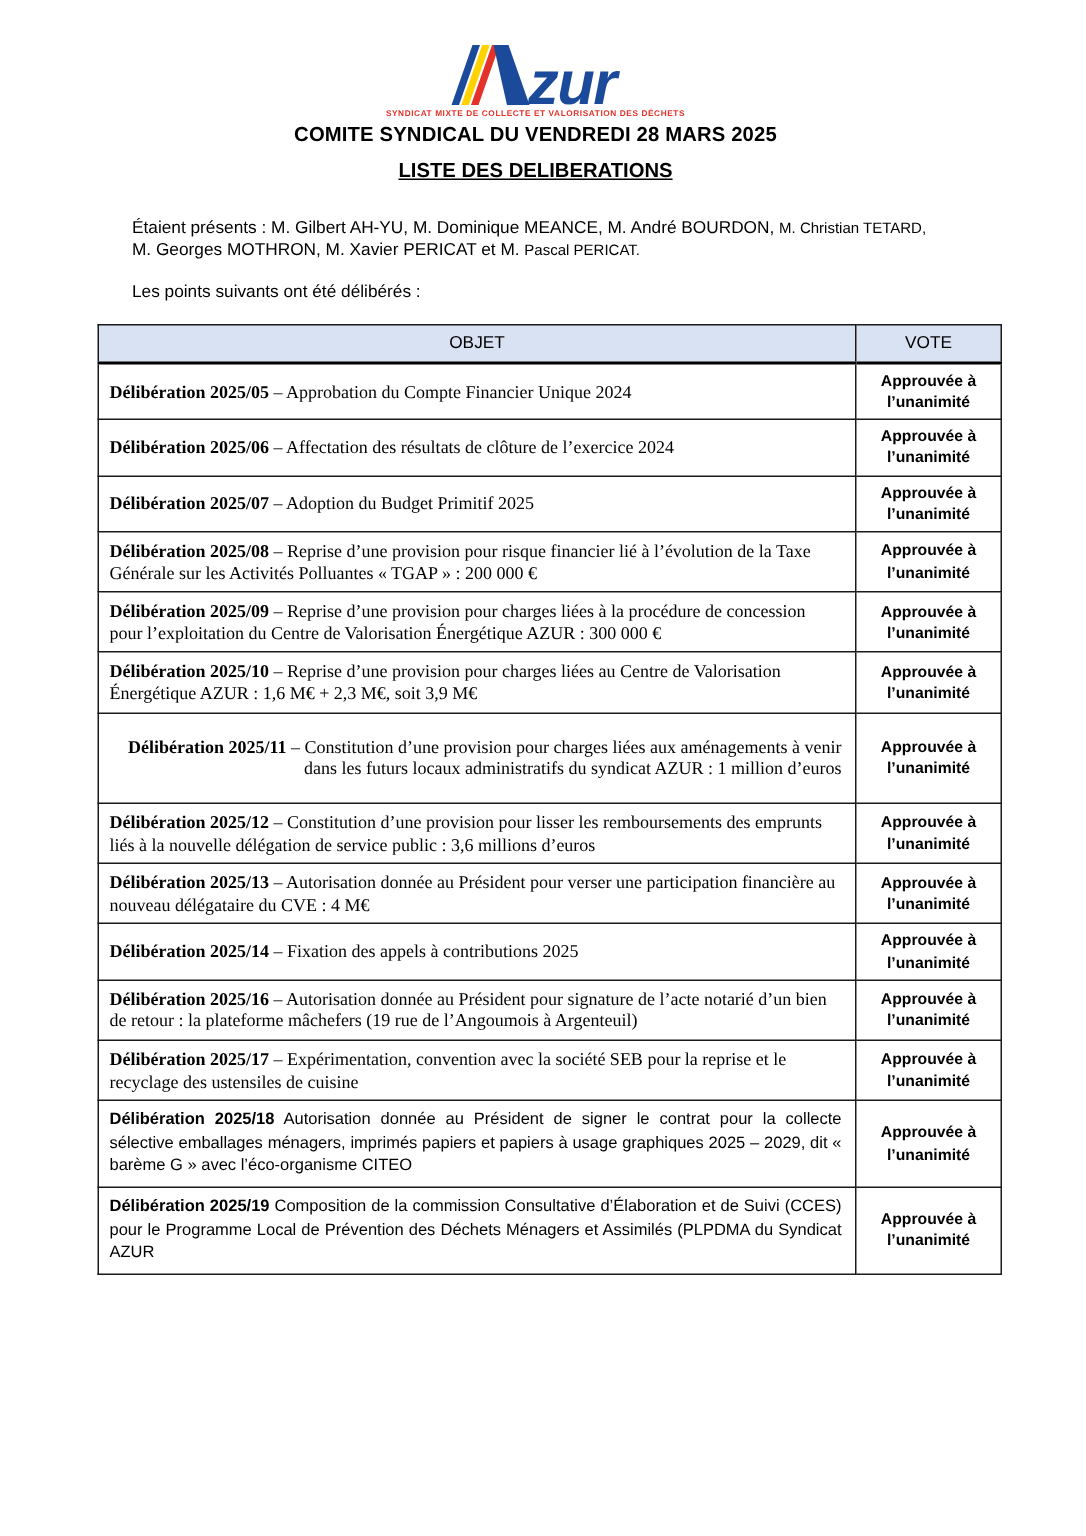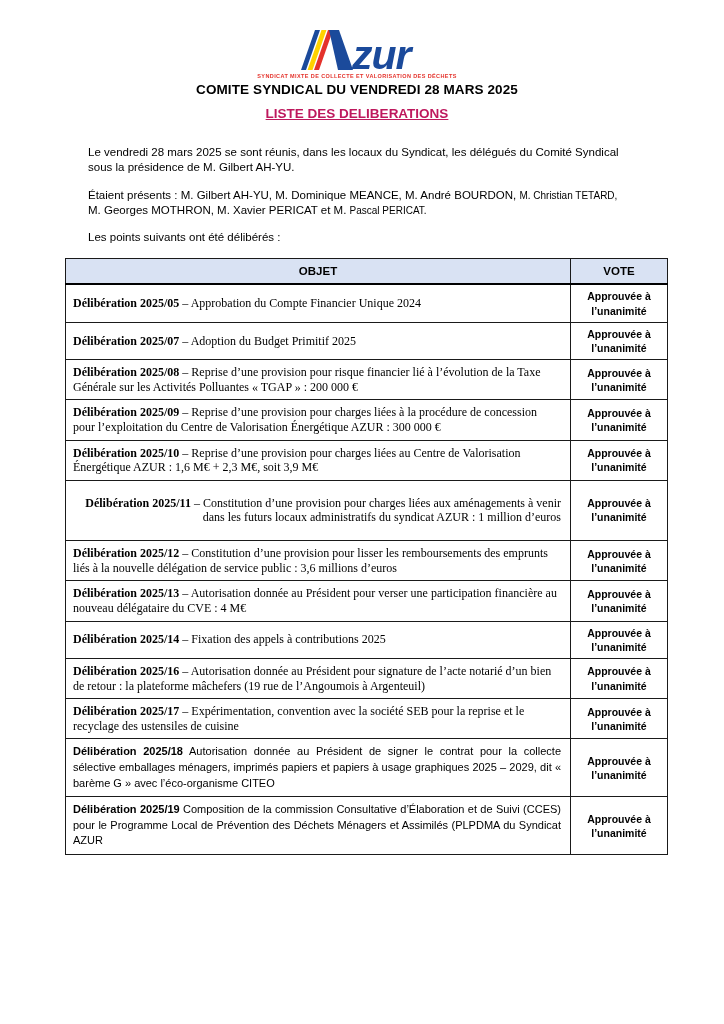--- a/index.html
+++ b/index.html
@@ -30,21 +30,21 @@
   .doc-title {
     text-align: center;
     font-weight: bold;
     font-size: 13.5px;
     letter-spacing: 0.1px;
   }
   .doc-subtitle {
     text-align: center;
     font-weight: bold;
     font-size: 13.5px;
-    color: #be185d;
+    color: #000000;
     text-decoration: underline;
     margin-top: 9px;
   }
 
   
   .intro { margin: 24px 28px 0 23px; }
   .intro p {
     font-size: 11.5px;
     line-height: 1.33;
     margin-bottom: 12px;
@@ -60,21 +60,21 @@
     table-layout: fixed;
     width: 602px;
     margin-top: 13px;
   }
   col.c-objet { width: 505px; }
   col.c-vote  { width: 97px;  }
   table.delib th, table.delib td { border: 1px solid #1a1a1a; }
   table.delib thead th {
     background: #d9e2f3;
     font-size: 11.5px;
-    font-weight: bold;
+    font-weight: normal;
     text-align: center;
     padding: 6px 4px;
     border-bottom: 2.5px solid #000;
     margin-top: 38px;
   }
   td.objet {
     font-family: "Liberation Serif", serif;
     font-size: 12px;
     line-height: 1.22;
     padding: 5px 9px 5px 7px;
@@ -113,21 +113,20 @@
         <text x="61" y="43" font-family="Liberation Sans, sans-serif" font-size="41" font-weight="bold" font-style="italic" fill="#1b4a9b" letter-spacing="-1">zur</text>
       </svg>
       <div class="logo-tagline">SYNDICAT MIXTE DE COLLECTE ET VALORISATION DES DÉCHETS</div>
     </div>
   </div>
 
   <div class="doc-title">COMITE SYNDICAL DU VENDREDI 28 MARS 2025</div>
   <div class="doc-subtitle">LISTE DES DELIBERATIONS</div>
 
   <div class="intro">
-    <p>Le vendredi 28 mars 2025 se sont réunis, dans les locaux du Syndicat, les délégués du Comité Syndical sous la présidence de M. Gilbert AH-YU.</p>
     <p><span>Étaient présents : M. Gilbert AH-YU, M. Dominique MEANCE, M. André BOURDON, </span><span class="small-name">M. Christian TETARD,</span><span> M. Georges MOTHRON, M. Xavier PERICAT et M. </span><span class="small-name">Pascal PERICAT.</span></p>
     <p>Les points suivants ont été délibérés :</p>
   </div>
 
   <table class="delib">
     <colgroup>
         <col class="c-objet">
         <col class="c-vote">
       </colgroup>
     <thead>
@@ -135,20 +134,24 @@
         <th>OBJET</th>
         <th>VOTE</th>
       </tr>
     </thead>
     <tbody>
       <tr>
         <td class="objet"><b>Délibération 2025/05</b><span> – </span><span>Approbation du Compte Financier Unique 2024</span></td>
         <td class="vote">Approuvée à l’unanimité</td>
       </tr>
       <tr>
+        <td class="objet"><b>Délibération 2025/06</b><span> – </span><span>Affectation des résultats de clôture de l’exercice 2024</span></td>
+        <td class="vote">Approuvée à l’unanimité</td>
+      </tr>
+      <tr>
         <td class="objet"><b>Délibération 2025/07</b><span> – </span><span>Adoption du Budget Primitif 2025</span></td>
         <td class="vote">Approuvée à l’unanimité</td>
       </tr>
       <tr>
         <td class="objet"><b>Délibération 2025/08</b><span> – </span><span>Reprise d’une provision pour risque financier lié à l’évolution de la Taxe Générale sur les Activités Polluantes « TGAP » : 200 000 €</span></td>
         <td class="vote">Approuvée à l’unanimité</td>
       </tr>
       <tr>
         <td class="objet"><b>Délibération 2025/09</b><span> – </span><span>Reprise d’une provision pour charges liées à la procédure de concession pour l’exploitation du Centre de Valorisation Énergétique AZUR : 300 000 €</span></td>
         <td class="vote">Approuvée à l’unanimité</td>

